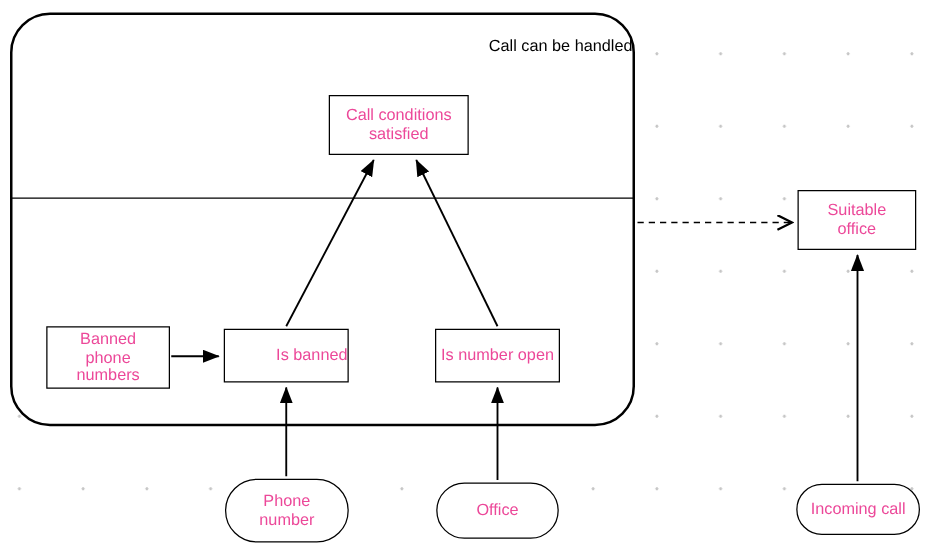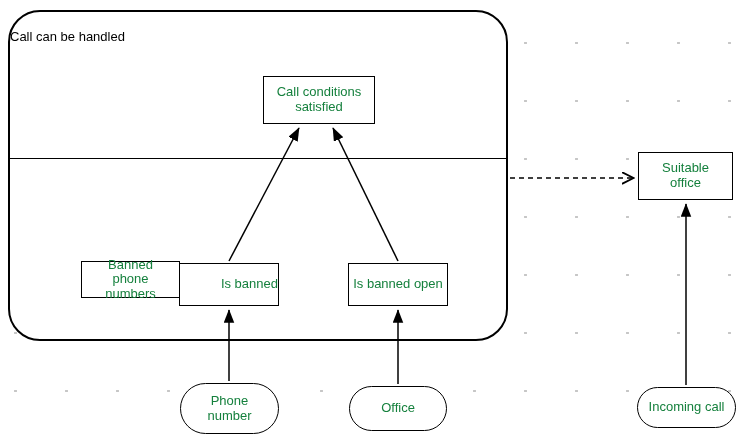--- a/index.html
+++ b/index.html
@@ -23,21 +23,21 @@
     left: 8px; top: 10px;
     width: 500px; height: 331px;
     border: 2px solid #000;
     border-radius: 32px;
     background: #ffffff;
     z-index: 1;
   }
   .container-label {
     position: absolute;
     top: 17px; left: 0; right: 0;
-    text-align: left;
+    text-align: right;
     font-size: 13px;
     color: #000;
   }
   .divider {
     position: absolute;
     left: -2px; right: -2px;
     top: 146px;
     height: 0;
     border-top: 1.5px solid #000;
   }
@@ -54,29 +54,29 @@
     border: 1.5px solid #000;
     display: flex;
     align-items: center;
     justify-content: center;
     text-align: center;
     z-index: 3;
   }
   .node-label {
     font-size: 13px;
     line-height: 1.12;
-    color: #15803d;
+    color: #ec4899;
     white-space: pre-line;
   }
   .rect-node { border-radius: 0; }
   .oval-node { border-radius: 28px; }
 
   
   .n-call-conditions { left: 263px; top: 76px;  width: 112px; height: 48px; }
-  .n-banned-numbers  { left: 37px;  top: 261px; width: 99px;  height: 37px; margin-left: 44px; }
+  .n-banned-numbers  { left: 37px;  top: 261px; width: 99px;  height: 50px; }
   .n-is-banned       { left: 179px; top: 263px; width: 100px; height: 43px; justify-content: flex-end; }
   .n-is-office-open  { left: 348px; top: 263px; width: 100px; height: 43px; }
   .n-suitable-office { left: 638px; top: 152px; width: 95px;  height: 48px; text-align: center; }
 
   
   .n-phone-number { left: 180px; top: 383px; width: 99px; height: 51px; }
   .n-office       { left: 349px; top: 386px; width: 98px; height: 45px; }
   .n-incoming-call{ left: 637px; top: 387px; width: 99px; height: 41px; border-radius: 21px; text-align: center; }
 </style>
 </head>
@@ -123,21 +123,21 @@
     <span class="node-label">Banned
 phone
 numbers</span>
   </div>
 
   <div class="node rect-node n-is-banned">
     <span class="node-label">Is banned</span>
   </div>
 
   <div class="node rect-node n-is-office-open">
-    <span class="node-label">Is banned open</span>
+    <span class="node-label">Is number open</span>
   </div>
 
   <div class="node rect-node n-suitable-office">
     <span class="node-label">Suitable
 office</span>
   </div>
 
   <div class="node oval-node n-phone-number">
     <span class="node-label">Phone
 number</span>

